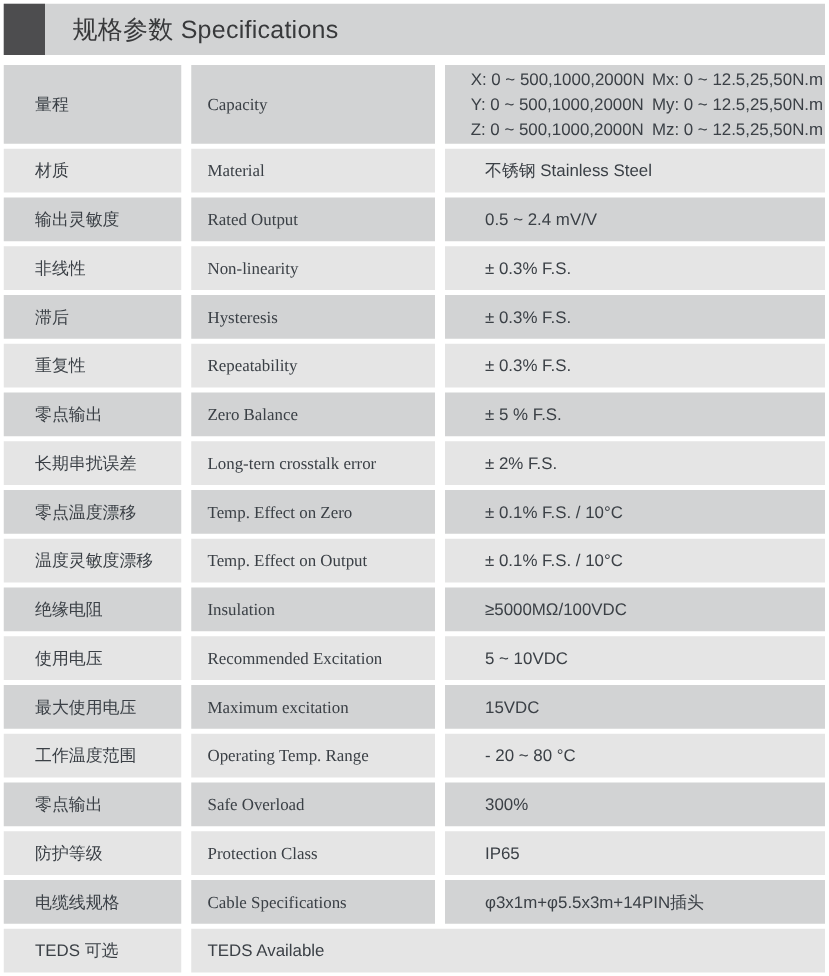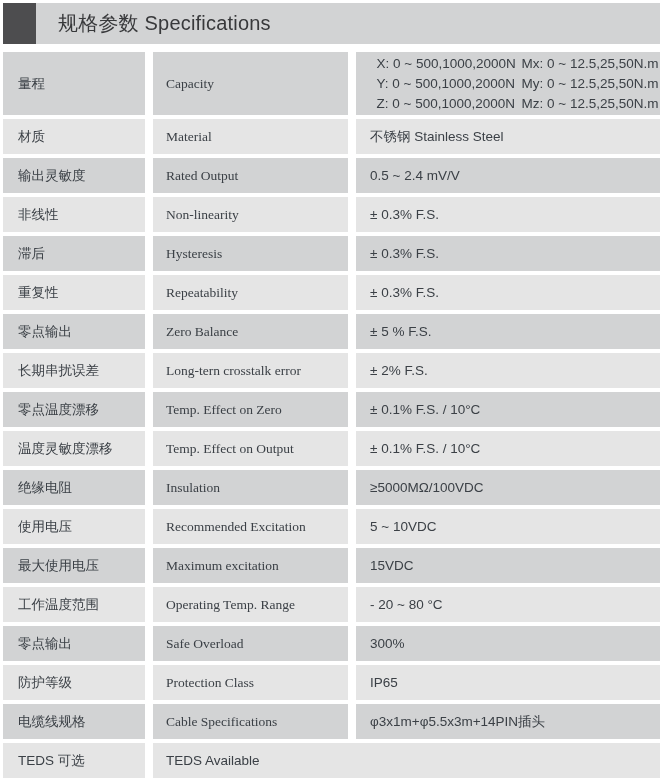--- a/index.html
+++ b/index.html
@@ -29,23 +29,23 @@
     font-size:20px; font-weight:500; letter-spacing:0.2px;
     color:#38393b;
   }
 
   
   .row { display:flex; margin-bottom:4px; }
   .row .cell {
     display:flex; align-items:center;
     font-size:13.5px;
   }
-  .row .c1 { width:142px; padding-left:15px; margin-right:8px; }
+  .row .c1 { width:142px; padding-left:25px; margin-right:8px; }
   .row .c2 { width:195px; padding-left:13px; margin-right:8px;font-family:Liberation Serif, serif; }
-  .row .c3 { flex:1; padding-left:14px; }
+  .row .c3 { flex:1; padding-left:32px; }
   .row .c2merge { flex:1; padding-left:13px; }
 
   .shade-dark  .cell { background:#d2d3d4; }
   .shade-light .cell { background:#e5e5e5; }
 
   .row-std { height:35px; }
   .row-big { height:63px; }
 
   
   .cap-grid {

